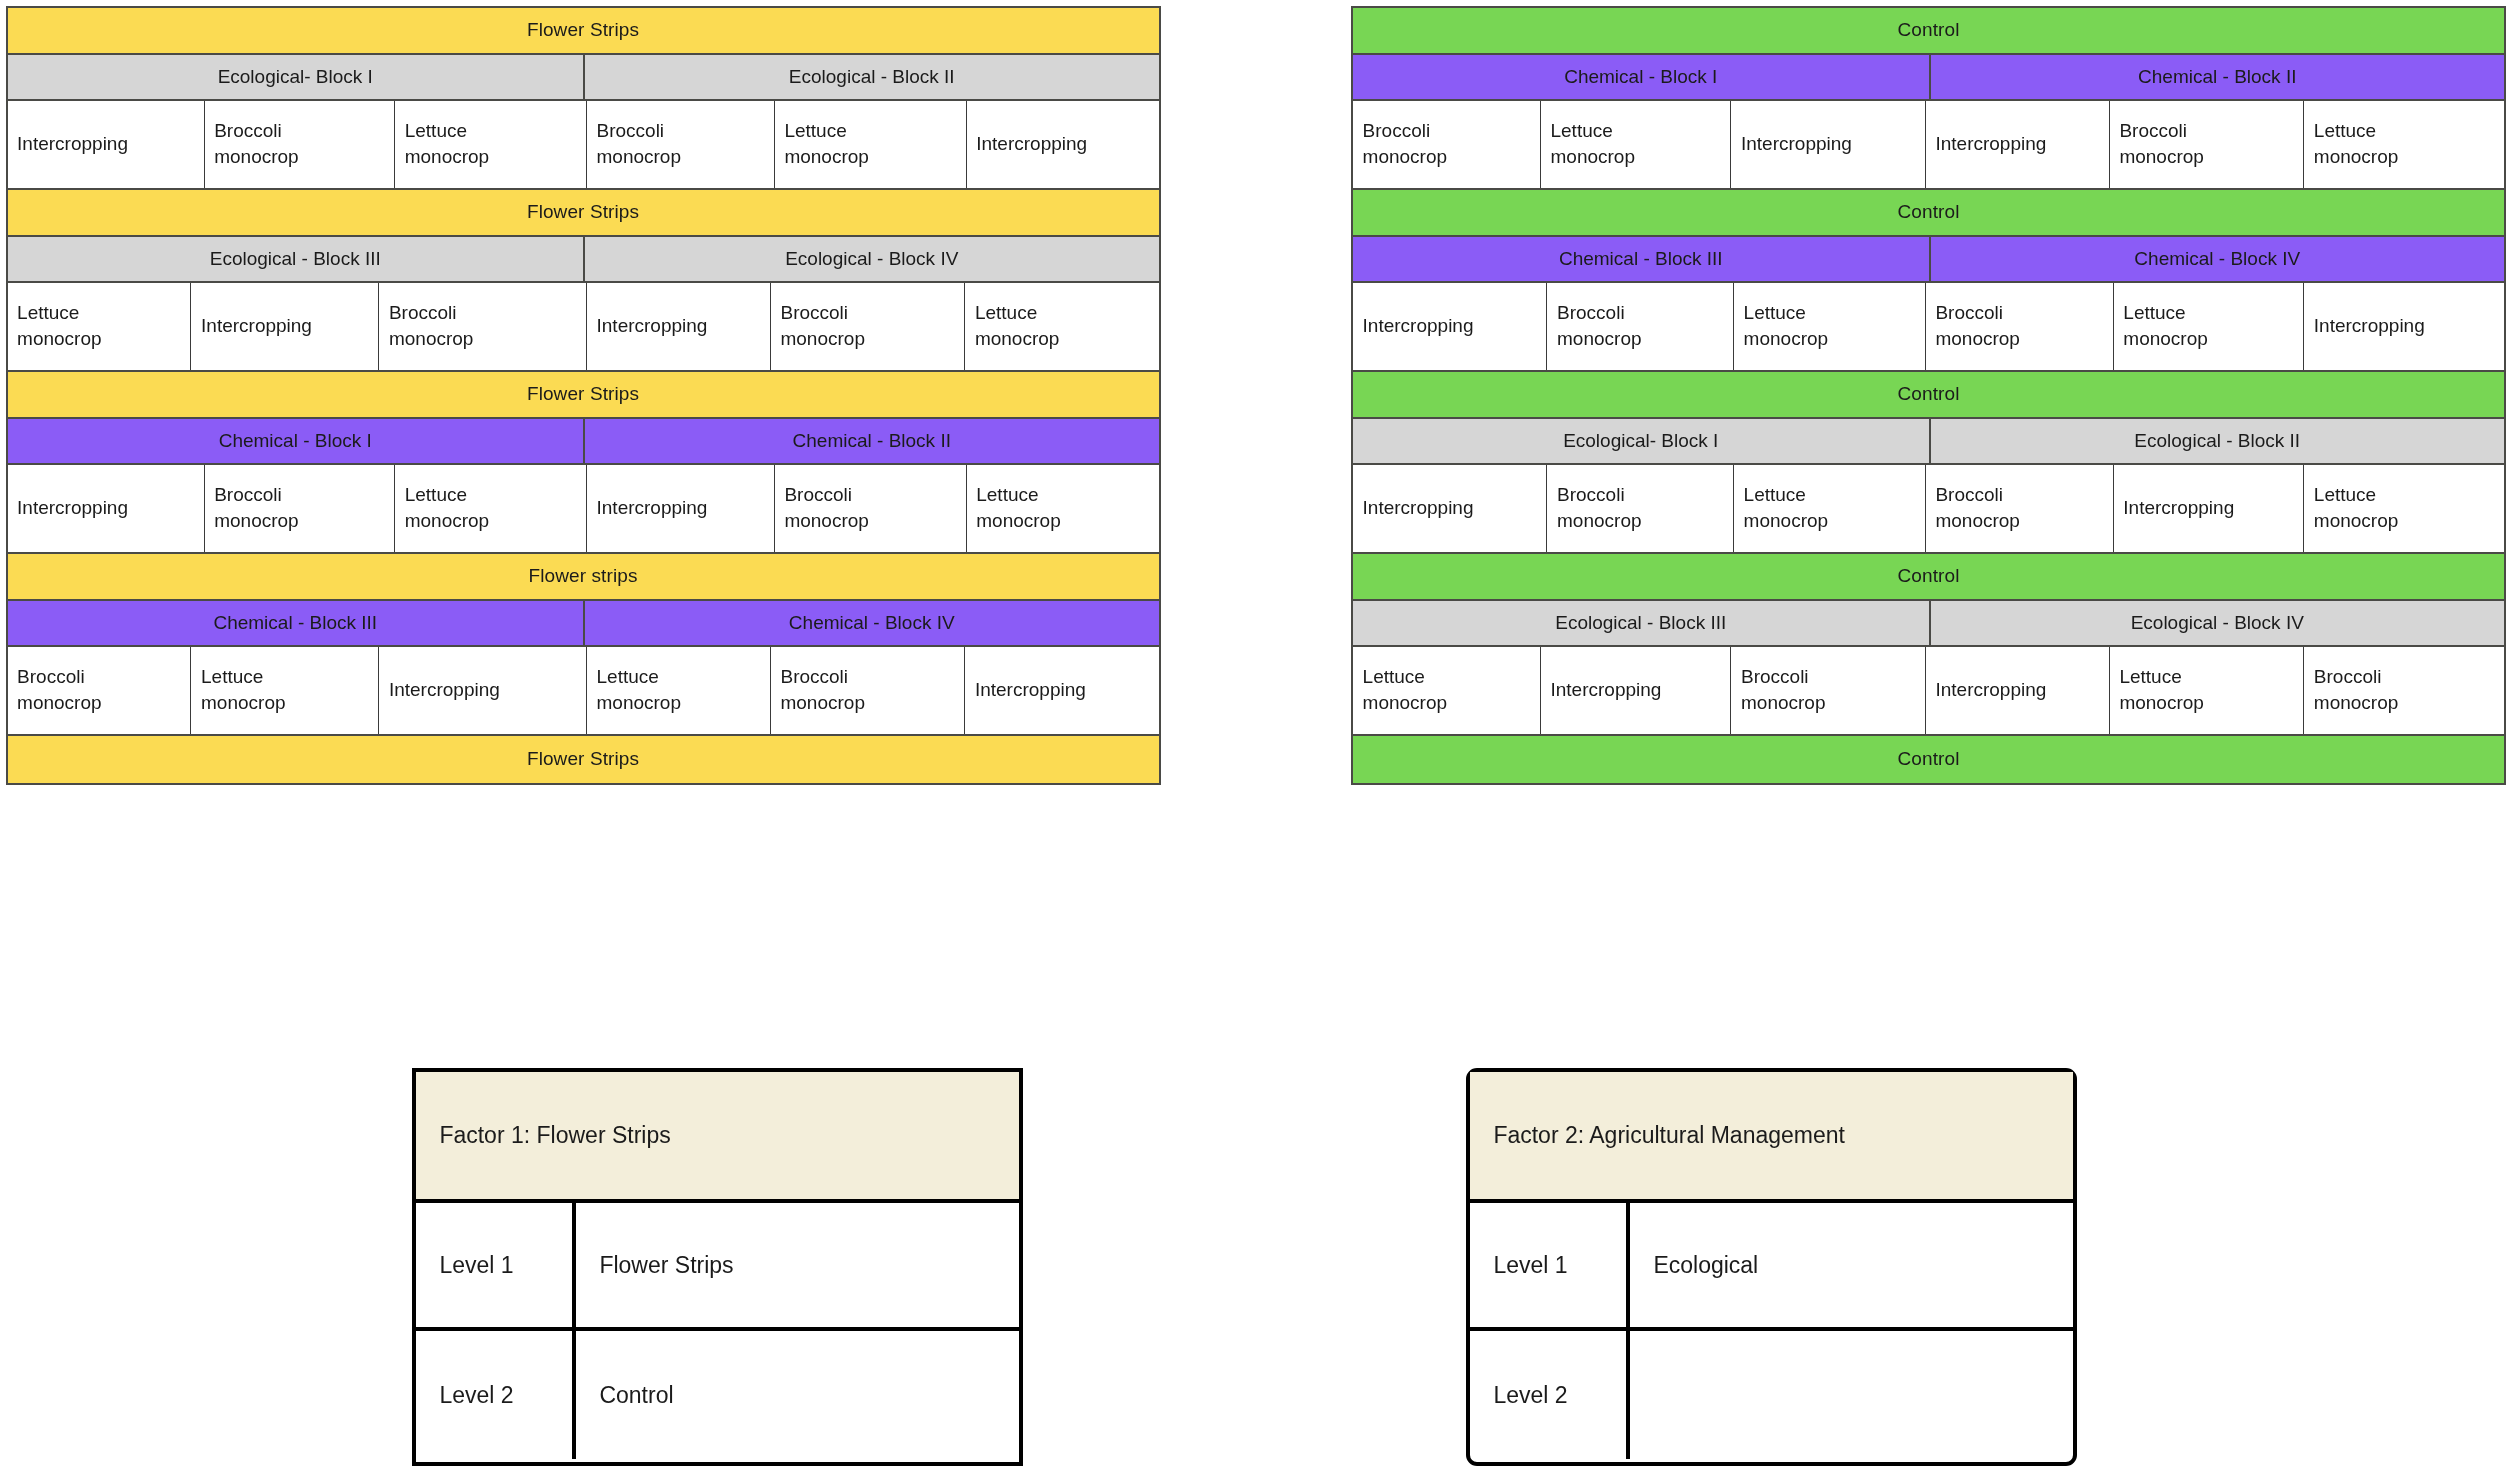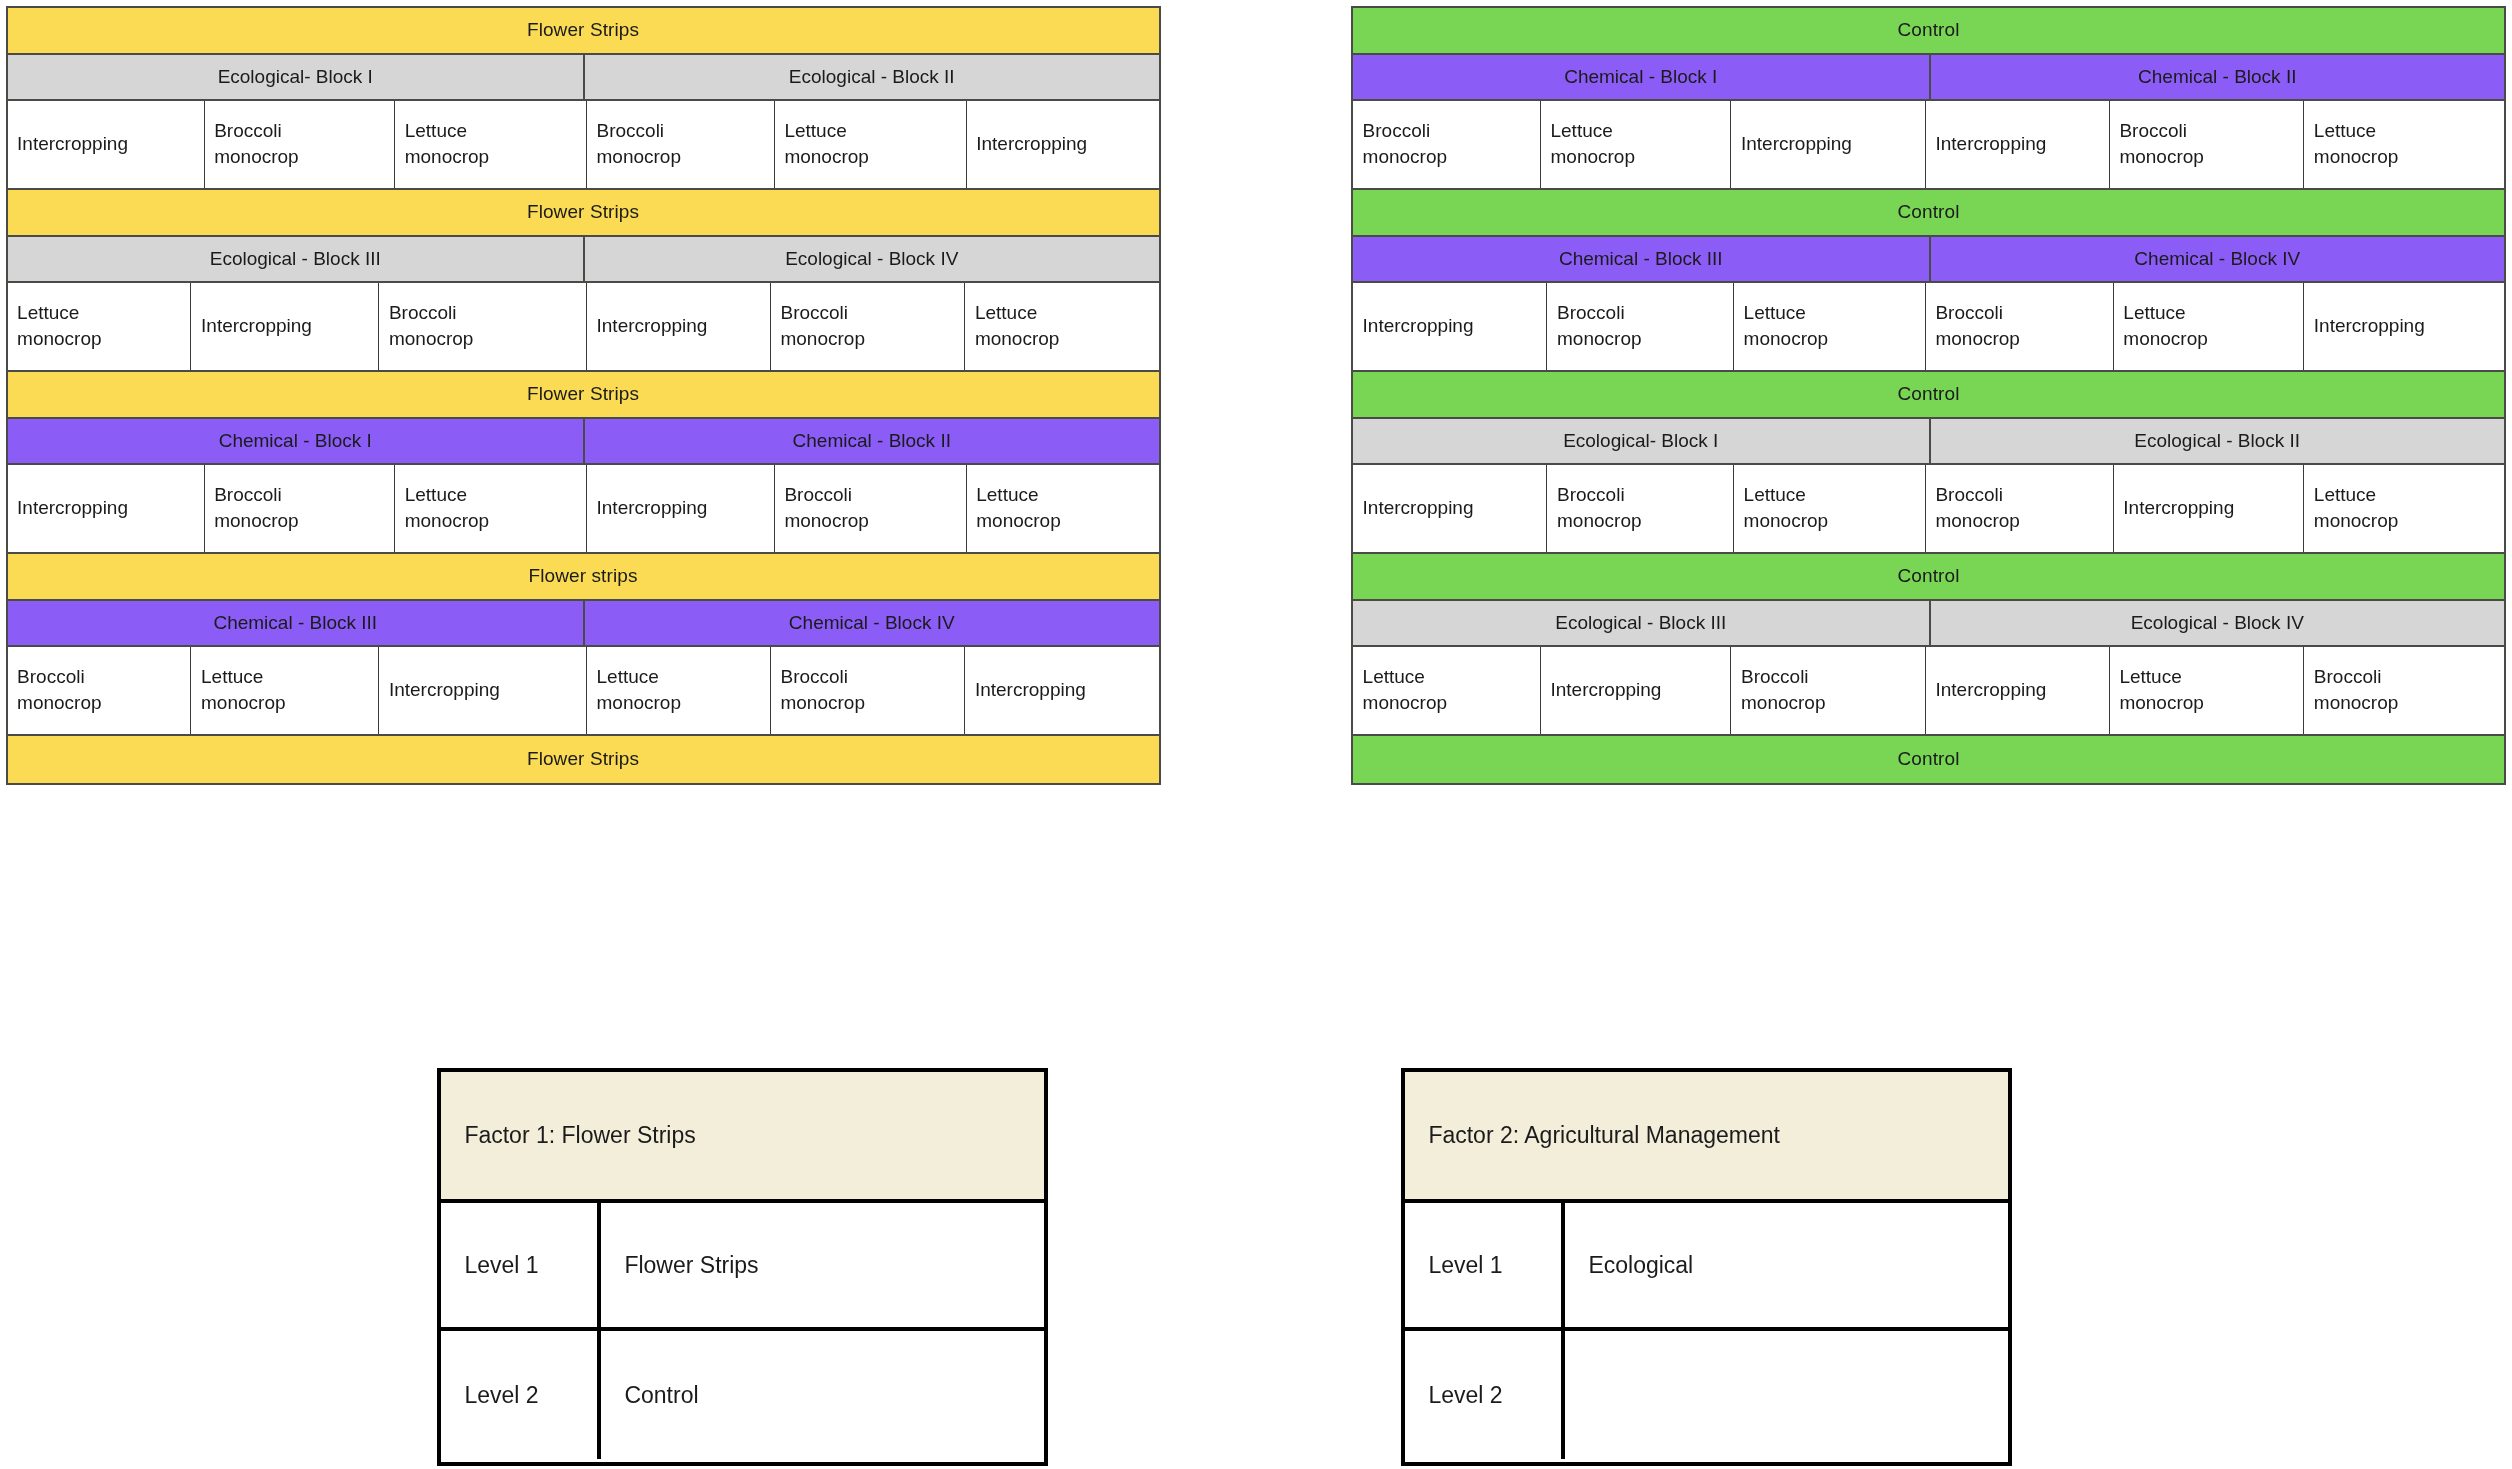--- a/index.html
+++ b/index.html
@@ -56,24 +56,23 @@
   .plot-cell:last-child{border-right:none;}
   .plot-cell .txt{display:block;}
 
   
   .factor-table{
     position:absolute;
     box-sizing:border-box;
     width:611px;height:398px;
     border:4.1px solid #000000;
     background:#ffffff;
-    margin-left:25px;
   }
   #factor-1{left:412px;top:1068px;}
-  #factor-2{left:1376px;top:1068px;}
+  #factor-2{left:1466px;top:1068px;border-radius:11px;}
 
   .factor-title{
     box-sizing:border-box;
     height:131px;width:100%;
     background:#F3EEDA;
     display:flex;align-items:center;
     padding-left:23.4px;
     font-size:23px;
     border-bottom:4.1px solid #000000;
   }

